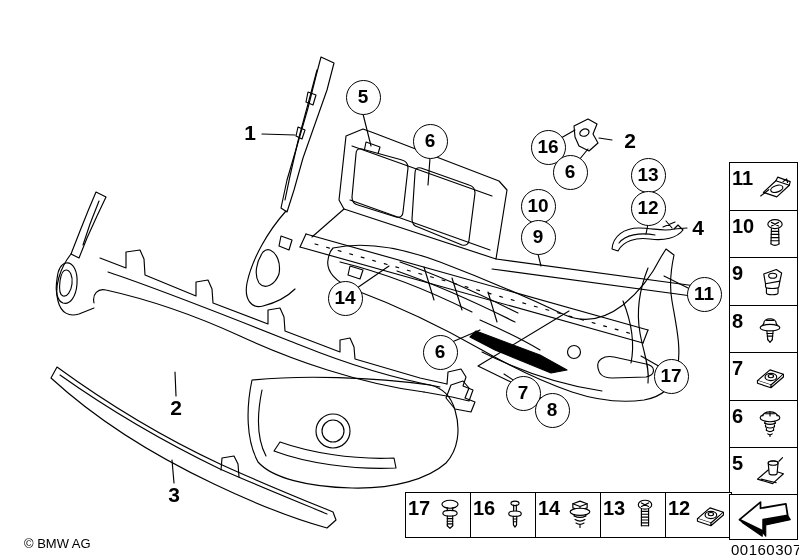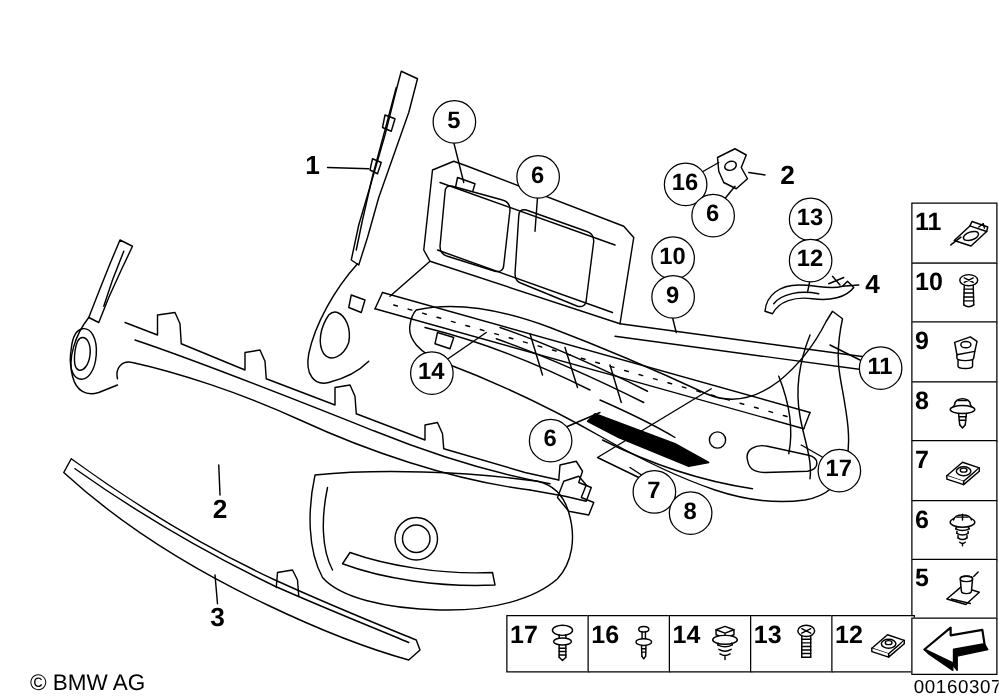--- a/index.html
+++ b/index.html
@@ -13,21 +13,21 @@
            font-size:19px;font-weight:bold;z-index:3;cursor:default;}
   .plain-label{position:absolute;transform:translate(-50%,-50%);
            font-size:21px;font-weight:bold;z-index:3;white-space:nowrap;}
   .fastener-box{position:absolute;border:1.7px solid #000;background:#fff;box-sizing:border-box;
            display:flex;align-items:center;gap:1px;padding:1px 2px;z-index:2;}
   .box-num{font-size:20px;font-weight:bold;line-height:1;align-self:flex-start;padding-top:4px;}
   .box-icon{flex:1;display:flex;align-items:center;justify-content:center;}
   .box-icon svg{display:block;}
   .arrow-box{position:absolute;border:1.7px solid #000;background:#fff;box-sizing:border-box;
            display:flex;align-items:center;justify-content:center;z-index:2;}
-  #copyright{position:absolute;left:24px;top:536px;font-size:18px;z-index:3;}
+  #copyright{position:absolute;left:24px;top:536px;font-size:13px;z-index:3;}
   #docnum{position:absolute;left:731px;top:541px;font-size:15px;letter-spacing:.5px;z-index:3;}
 </style>
 </head>
 <body>
 
 <div id="stage">
   <svg id="art" width="799" height="559" viewBox="0 0 799 559">
       <path d="M321,57 L334,63 L327,90 L315,124 L303,158 L294,190 L287,212 L281,208 L287,180 L297,146 L308,108 L316,76 Z" fill="none"></path>
       <path d="M317,70 L308,104 L298,141 L290,176 L285,200" fill="none"></path>
       <path d="M308,92 L316,95 L313,105 L306,102 Z" fill="none"></path>

